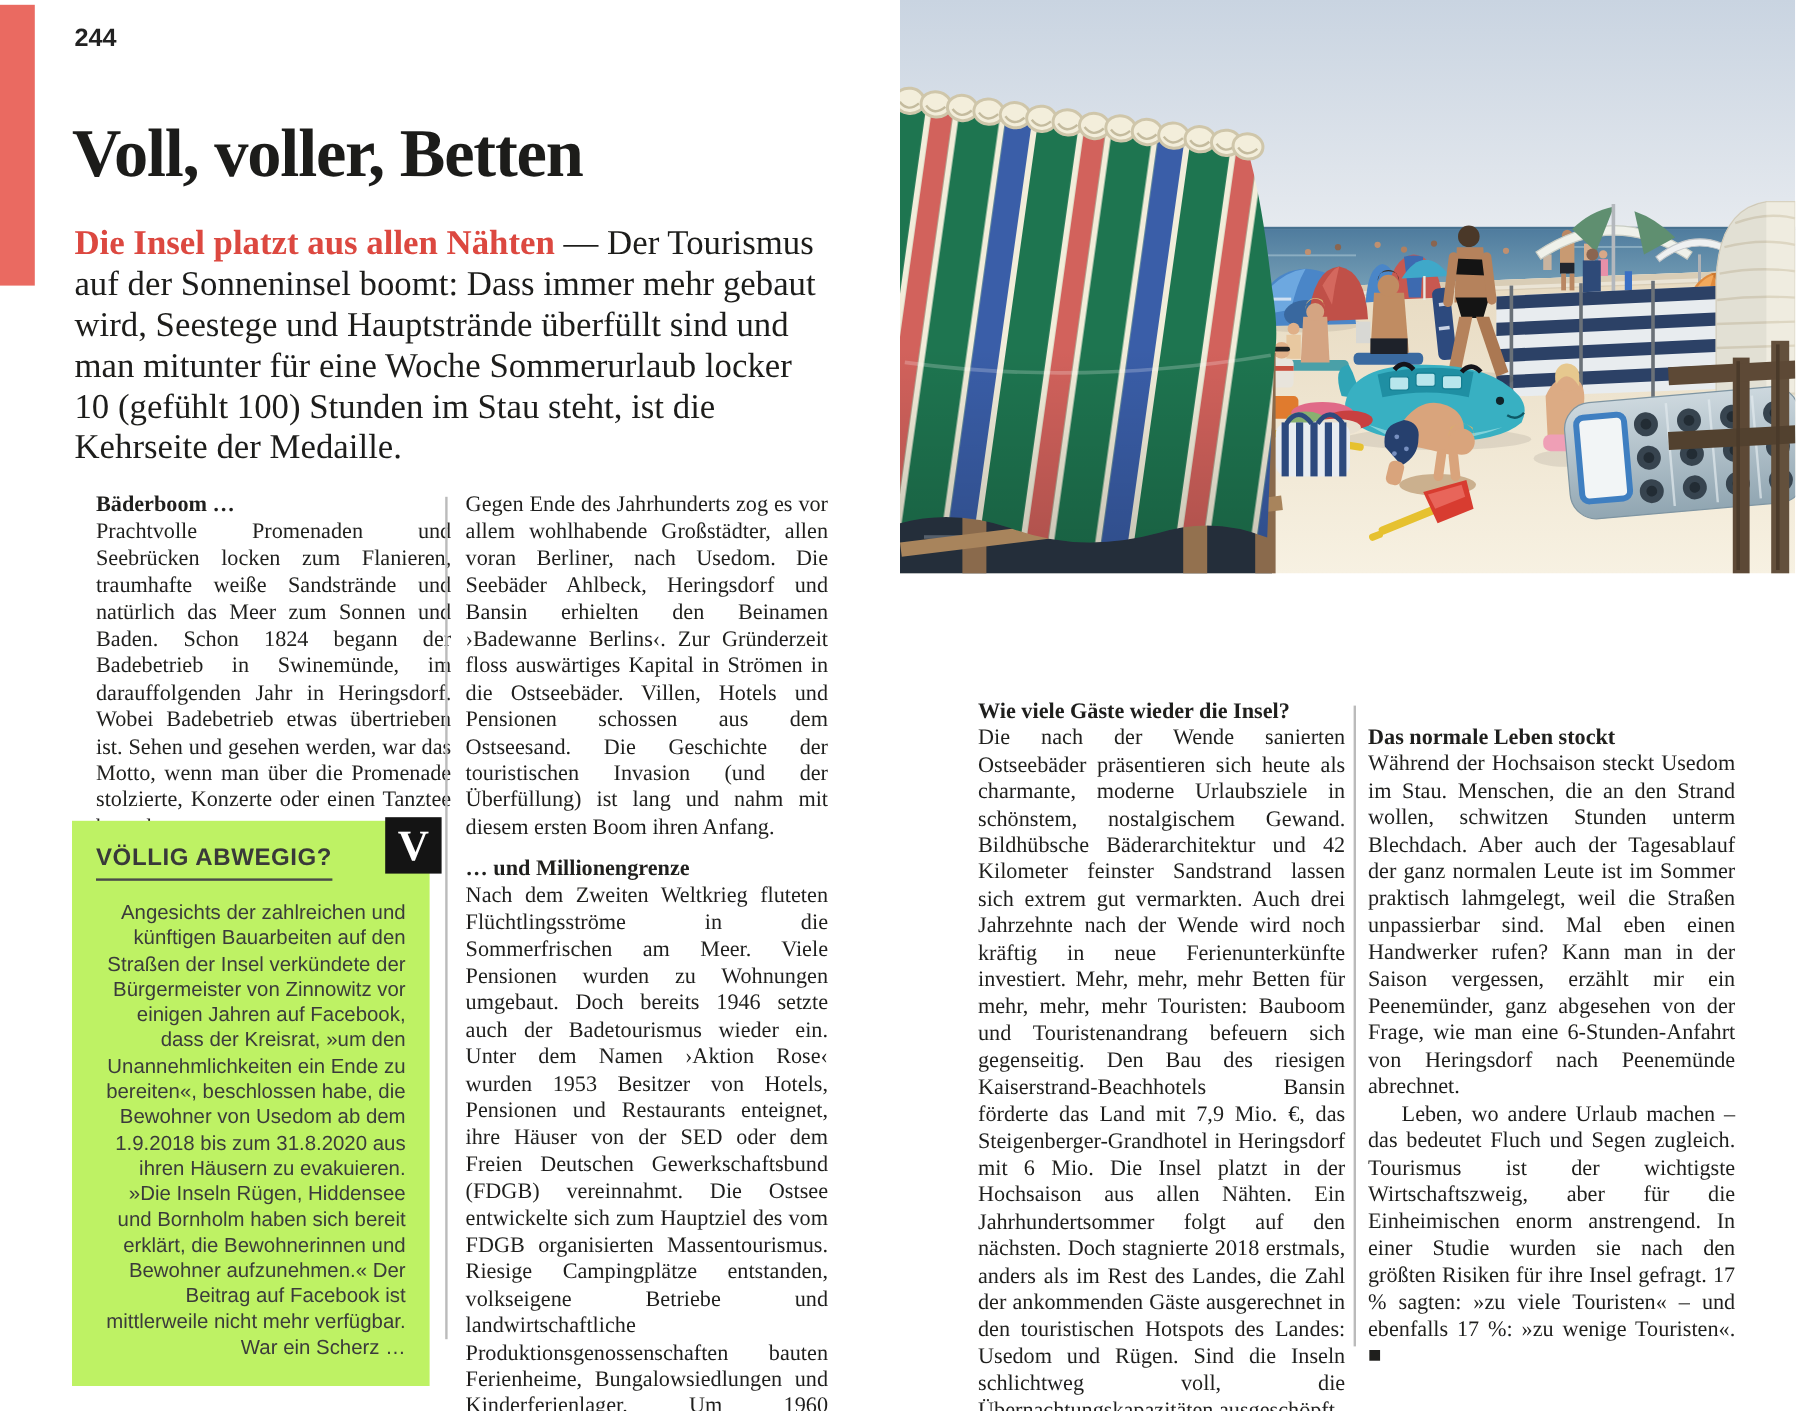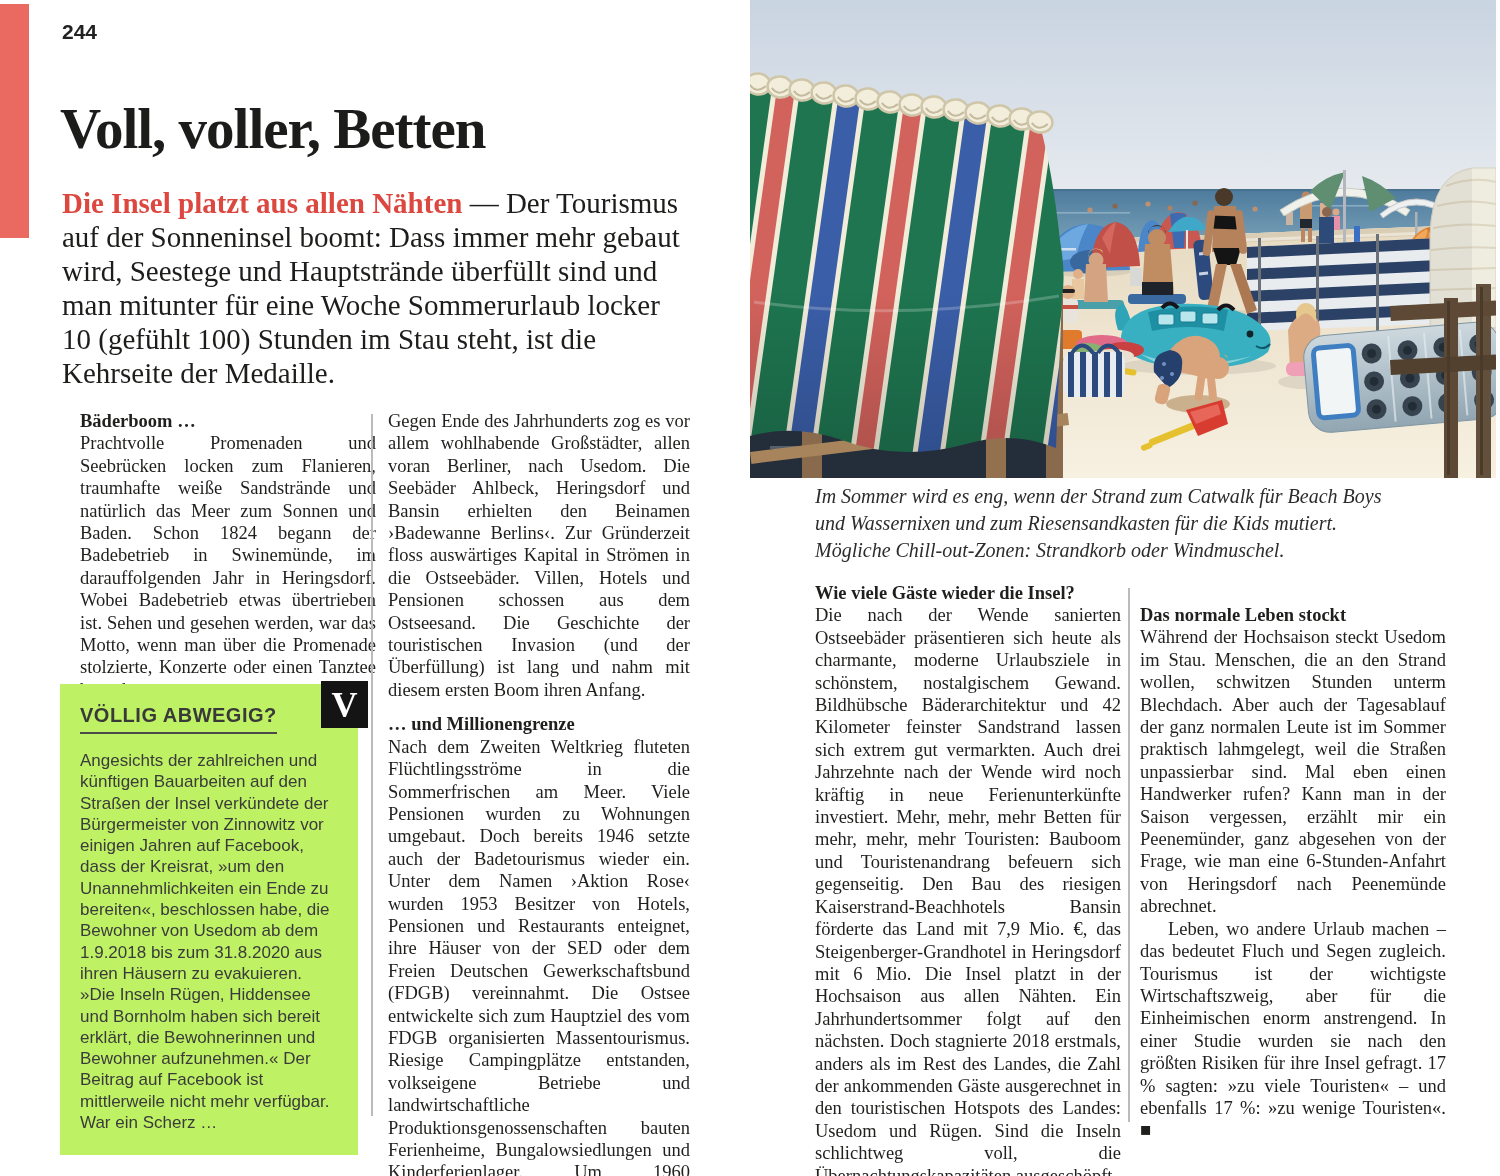--- a/index.html
+++ b/index.html
@@ -32,21 +32,21 @@
   .vrule{width:1.5px;background:#bbb;}
   #rule1{left:371px;top:414px;height:702px;}
   #rule2{left:1128px;top:588px;height:534px;}
   
   #infobox{left:60px;top:684px;width:298px;background:#bef264;
            padding:20px 20px 22px 20px;box-sizing:border-box;
            font-family:"Liberation Sans",sans-serif;color:#3b3b3b;}
   #infobox .head{font-weight:bold;font-size:20px;letter-spacing:.5px;color:#393939;
                  display:inline-block;border-bottom:2px solid #4a4a4a;
                  padding-bottom:5px;margin-bottom:16px;}
-  #infobox .body{font-size:17px;line-height:21.3px;text-align:left;}
+  #infobox .body{font-size:17px;line-height:21.3px;text-align:right;}
   #v-badge{left:321px;top:681px;width:47px;height:47px;background:#141414;
            display:flex;align-items:center;justify-content:center;
            font-family:"Liberation Serif",serif;font-weight:bold;font-size:36px;
            color:#fff;line-height:1;}
   
   #photo{left:750px;top:0;width:746px;height:478px;}
   #caption{left:815px;top:483px;width:620px;font-style:italic;font-size:20px;
            line-height:27px;color:#2c2c2c;}
 </style>
 </head>
@@ -404,25 +404,20 @@
         <use href="#loop" transform="translate(184,107) rotate(8)"></use>
         <use href="#loop" transform="translate(206,110) rotate(8)"></use>
         <use href="#loop" transform="translate(228,113) rotate(8)"></use>
         <use href="#loop" transform="translate(250,116) rotate(8)"></use>
         <use href="#loop" transform="translate(272,119) rotate(8)"></use>
         <use href="#loop" transform="translate(290,122) rotate(8)"></use>
       </g>
     </g>
   </svg>
 
-  <div id="caption" class="abs">
-    <div>Im Sommer wird es eng, wenn der Strand zum Catwalk für Beach Boys</div>
-    <div>und Wassernixen und zum Riesensandkasten für die Kids mutiert.</div>
-    <div>Mögliche Chill-out-Zonen: Strandkorb oder Windmuschel.</div>
-  </div>
 
   <div id="col3" class="col abs">
     <p class="colhead">Wie viele Gäste wieder die Insel?</p>
     <p>Die nach der Wende sanierten Ostseebäder präsentieren sich heute als charmante, moderne Urlaubsziele in schönstem, nostalgischem Gewand. Bildhübsche Bäderarchitektur und 42 Kilometer feinster Sandstrand lassen sich extrem gut vermarkten. Auch drei Jahrzehnte nach der Wende wird noch kräftig in neue Ferienunterkünfte investiert. Mehr, mehr, mehr Betten für mehr, mehr, mehr Touristen: Bauboom und Touristenandrang befeuern sich gegenseitig. Den Bau des riesigen Kaiserstrand-Beachhotels Bansin förderte das Land mit 7,9 Mio. €, das Steigenberger-Grandhotel in Heringsdorf mit 6 Mio. Die Insel platzt in der Hochsaison aus allen Nähten. Ein Jahrhundertsommer folgt auf den nächsten. Doch stagnierte 2018 erstmals, anders als im Rest des Landes, die Zahl der ankommenden Gäste ausgerechnet in den touristischen Hotspots des Landes: Usedom und Rügen. Sind die Inseln schlichtweg voll, die Übernachtungskapazitäten ausgeschöpft</p>
   </div>
 
   <div id="rule2" class="vrule abs"></div>
 
   <div id="col4" class="col abs">
     <p class="colhead">Das normale Leben stockt</p>

